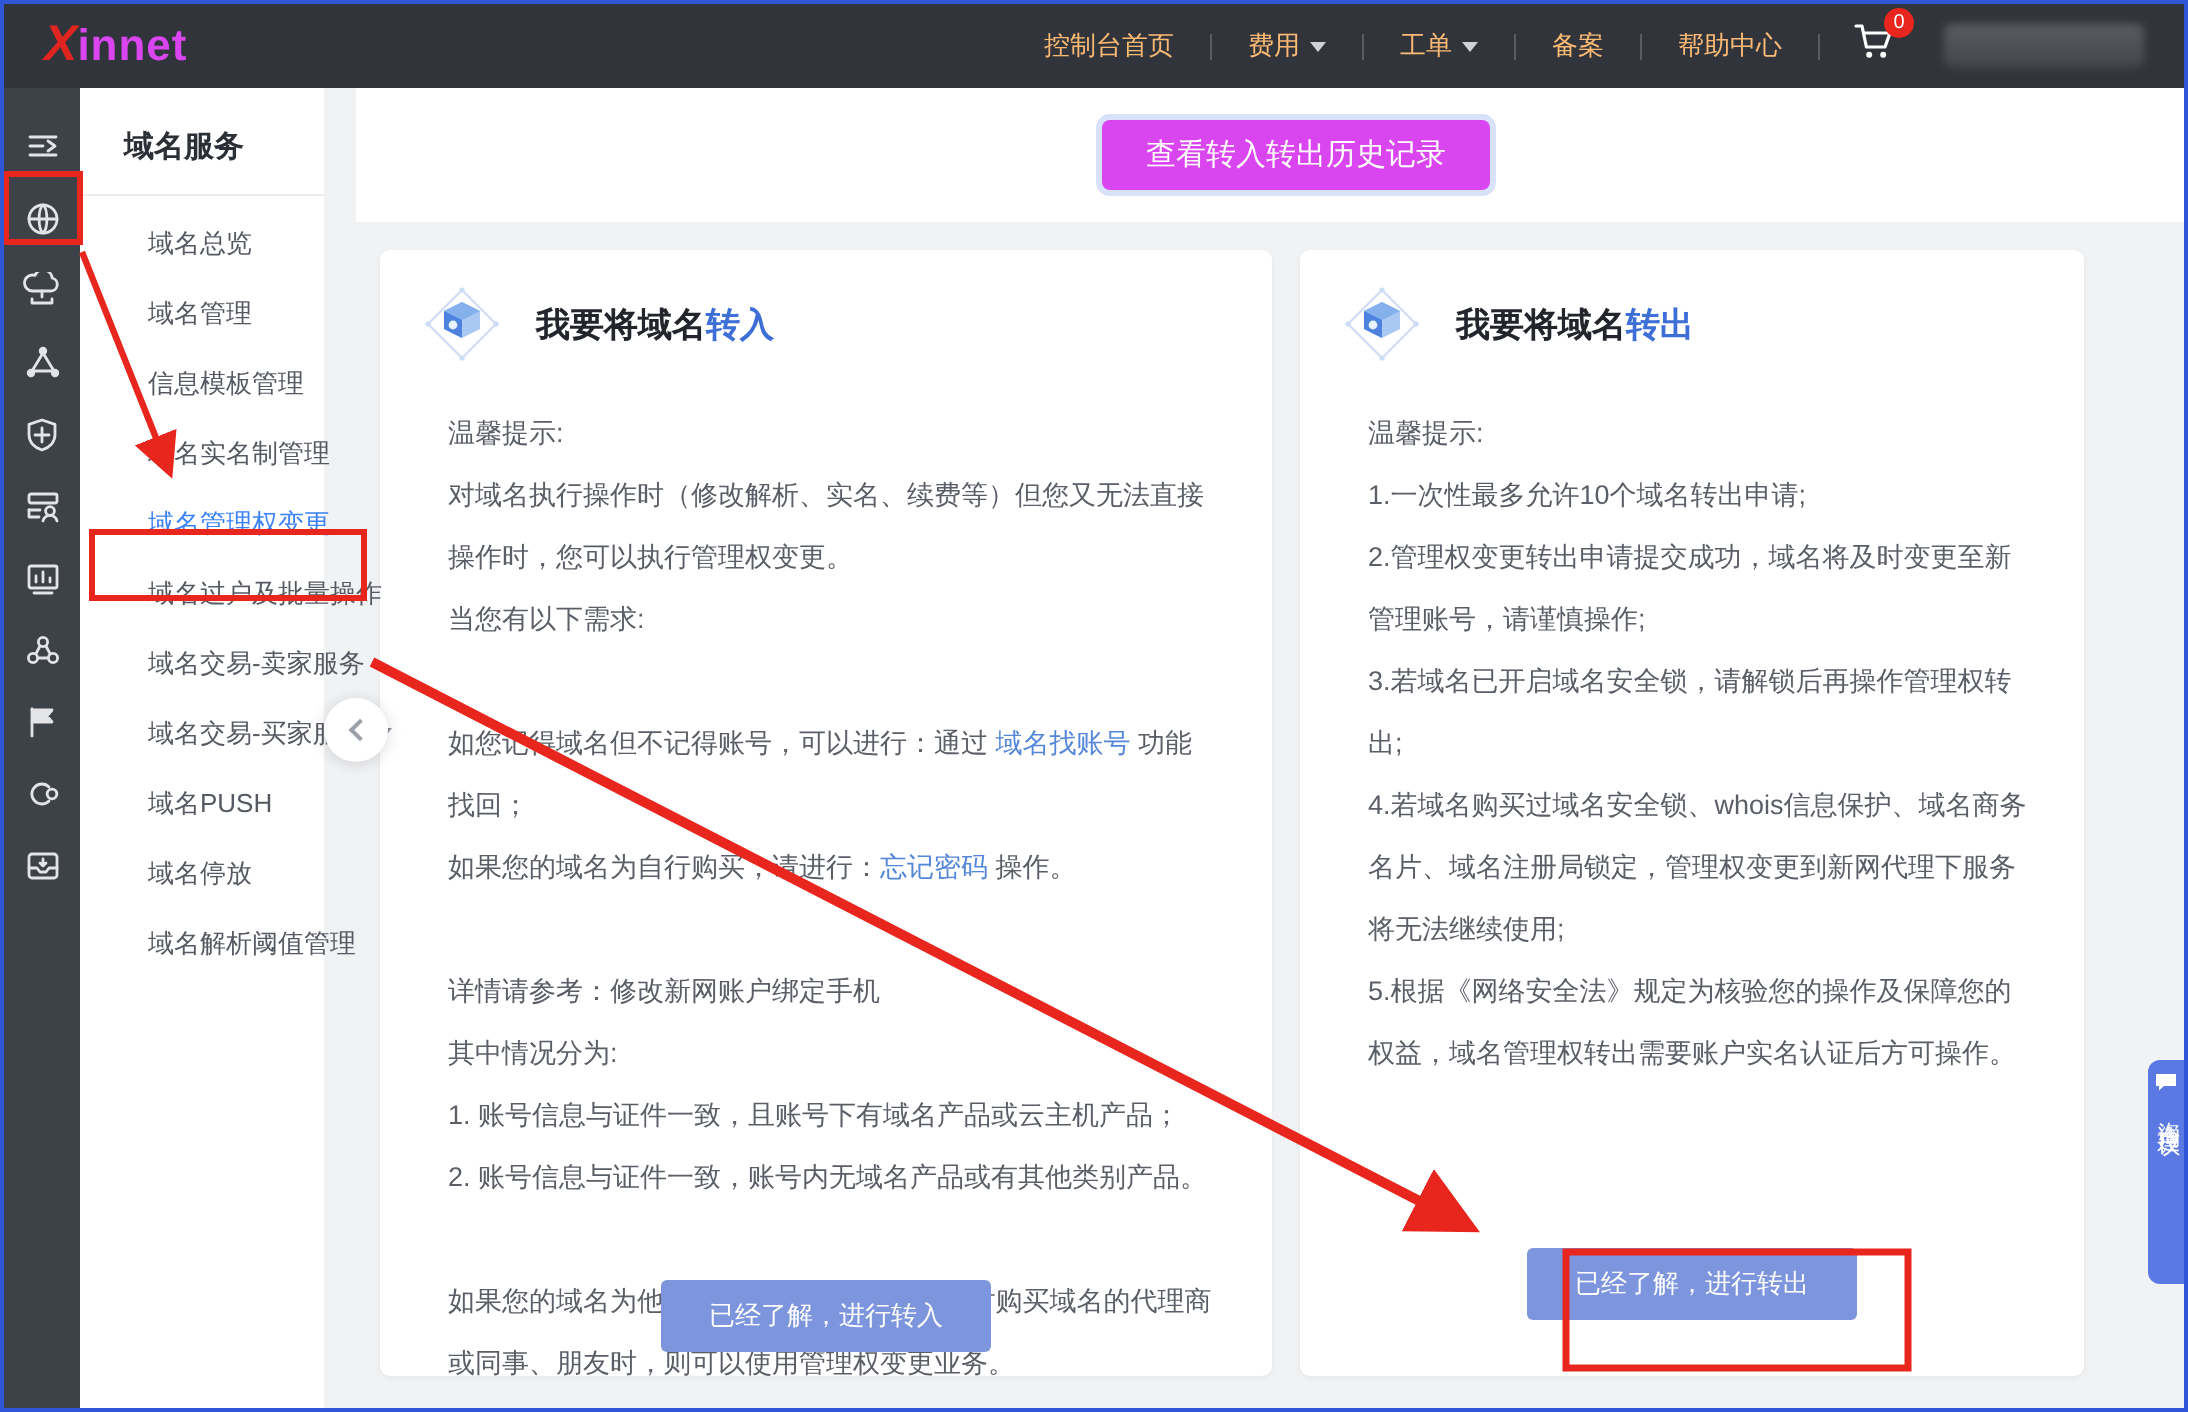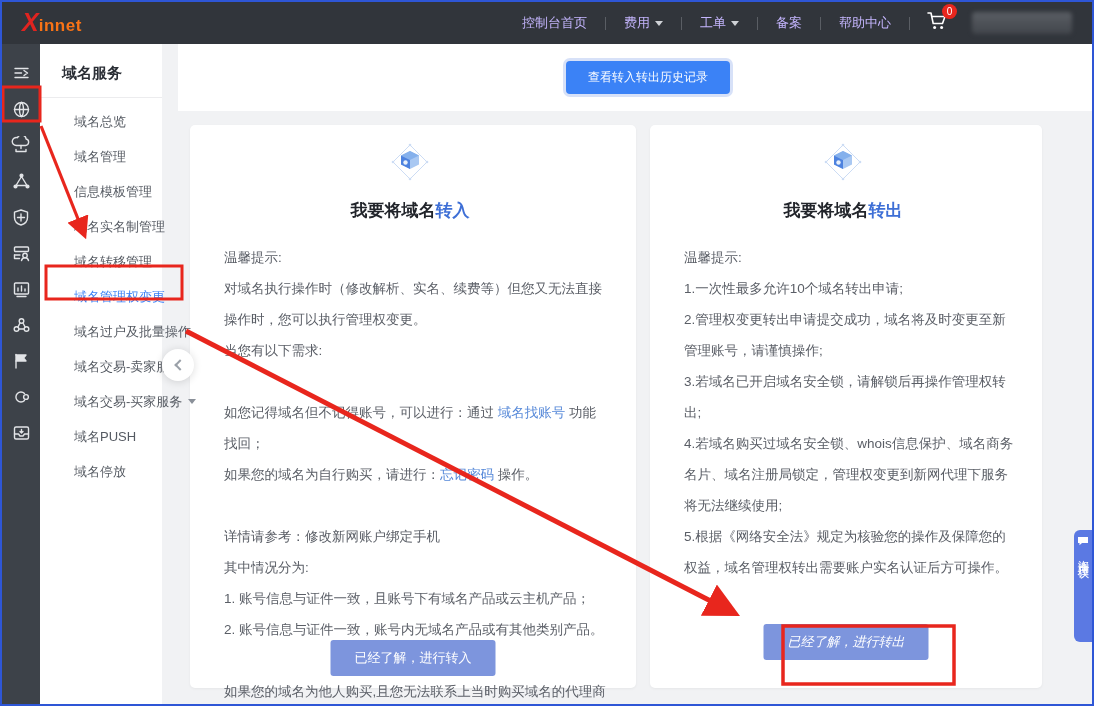--- a/index.html
+++ b/index.html
@@ -9,23 +9,23 @@
     font-family:"Liberation Sans","DejaVu Sans",sans-serif;
     -webkit-font-smoothing:antialiased;
   }
   .frame { position:absolute; inset:0; border:2px solid #2e56d6; pointer-events:none; z-index:60; }
 
   
   .topbar { position:absolute; left:2px; top:2px; right:2px; height:42px; background:#31353b;
             display:flex; align-items:center; padding:0 20px; z-index:5; }
   .brand { display:flex; align-items:baseline; cursor:pointer; }
   .logo-x { color:#e02420; font-weight:800; font-style:italic; font-size:25px; line-height:1; }
-  .logo-rest { color:#f97316; font-weight:700; font-size:17px; letter-spacing:.5px; }
+  .logo-rest { color:#d946ef; font-weight:700; font-size:22px; letter-spacing:.5px; }
   .top-nav { margin-left:auto; display:flex; align-items:center; gap:0; }
-  .top-nav .nav-item { color:#c4b5fd; font-size:13px; padding:0 18px; display:flex; align-items:center; gap:5px; cursor:pointer; white-space:nowrap; }
+  .top-nav .nav-item { color:#fdba74; font-size:13px; padding:0 18px; display:flex; align-items:center; gap:5px; cursor:pointer; white-space:nowrap; }
   .caret-down { width:0; height:0; border-left:4px solid transparent; border-right:4px solid transparent; border-top:5px solid #cfd2d6; }
   .nav-sep { width:1px; height:13px; background:#5a5e64; }
   .cart-wrap { position:relative; margin:0 14px 0 16px; cursor:pointer; }
   .cart-badge { position:absolute; top:-7px; right:-9px; min-width:15px; height:15px; border-radius:8px;
                 background:#e8261d; color:#fff; font-size:10px; line-height:15px; text-align:center; padding:0 3px; }
   .account-blur { width:100px; height:22px; border-radius:4px; background:linear-gradient(#5a5e64,#42464c);
                   filter:blur(2px); margin-left:10px; }
 
   
   .rail { position:absolute; left:2px; top:44px; width:38px; bottom:2px; background:#3d4249; z-index:4;
@@ -43,38 +43,38 @@
   .collapse-circle { position:absolute; left:162px; top:349px; width:32px; height:32px; border-radius:50%;
                      background:#fff; box-shadow:0 1px 8px rgba(0,0,0,.14); z-index:6; cursor:pointer;
                      display:flex; align-items:center; justify-content:center; }
   .chev-left { width:8px; height:8px; border-left:2px solid #9aa0a8; border-bottom:2px solid #9aa0a8;
                transform:rotate(45deg); margin-left:3px; }
 
   
   .content { position:absolute; left:178px; top:44px; right:2px; bottom:2px; background:#f1f2f4; }
   .toolbar-panel { position:absolute; left:0; top:0; right:0; height:67px; background:#ffffff;
                    display:flex; align-items:center; justify-content:center; }
-  .history-btn { background:#3b82f6; color:#fff; border:none; font-size:12px; padding:8px 22px; border-radius:4px;
+  .history-btn { background:#d946ef; color:#fff; border:none; font-size:15px; padding:8px 22px; border-radius:4px;
                  cursor:pointer; box-shadow:0 0 0 3px rgba(34,86,214,.18); font-family:inherit;margin-left:26px; }
 
   .card { position:absolute; top:81px; height:563px; background:#fff; border-radius:5px;
           box-shadow:0 1px 3px rgba(0,0,0,.05); padding:18px 28px 0 34px; }
   .card-in { left:12px; width:446px; }
   .card-out { left:472px; width:392px; }
-  .card-title-row { display:flex; align-items:center; gap:18px; margin-left:-12px;flex-direction:column; }
+  .card-title-row { display:flex; align-items:center; gap:18px; margin-left:-12px; }
   .card-title { font-size:17px; font-weight:bold; color:#22252b; }
   .card-title .accent { color:#3e6fd6; }
   .card-body { margin-top:20px; font-size:13.5px; color:#5a5e66; line-height:31px; }
   .card-body p { margin:0; }
   .gap-top { margin-top:31px !important; }
   .tlink { color:#5487d8; cursor:pointer; }
   .card-btn { position:absolute; bottom:12px; left:50%; transform:translateX(-50%); white-space:nowrap;
               background:#7d95dd; color:#fff; border:none; font-size:13px; padding:9px 24px; border-radius:3px;
               cursor:pointer; font-family:inherit; }
-  .card-out .card-btn { bottom:28px;font-style:italic; }
+  .card-out .card-btn { bottom:28px; }
 
   
   .chat-tab { position:absolute; right:2px; top:530px; width:18px; height:112px; background:#5b79e3;
               border-radius:6px 0 0 6px; z-index:7; cursor:pointer; display:flex; flex-direction:column;
               align-items:center; padding-top:6px; }
   .chat-label { writing-mode:vertical-rl; color:#fff; font-size:11.5px; letter-spacing:2px; margin-top:5px; }
 
   
   .overlay { position:absolute; inset:0; z-index:50; pointer-events:none; }
 </style>
@@ -205,41 +205,41 @@
     </div>
   <div class="submenu-item">
       <span>域名管理</span>
     </div>
   <div class="submenu-item">
       <span>信息模板管理</span>
     </div>
   <div class="submenu-item">
       <span>域名实名制管理</span>
     </div>
-  <div class="submenu-item">
-      <span>域名转移管理</span>
-    </div>
   <div class="submenu-item active">
       <span>域名管理权变更</span>
     </div>
   <div class="submenu-item">
       <span>域名过户及批量操作</span>
     </div>
   <div class="submenu-item">
       <span>域名交易-卖家服务</span>
     </div>
   <div class="submenu-item">
       <span>域名交易-买家服务</span>
       <span class="caret-down" style="border-top-color:#8a9099;"></span>
     </div>
   <div class="submenu-item">
       <span>域名PUSH</span>
     </div>
   <div class="submenu-item">
       <span>域名停放</span>
+    </div>
+  <div class="submenu-item">
+      <span>域名解析阈值管理</span>
     </div>
 </div>
 
 <div class="collapse-circle">
   <span class="chev-left"></span>
 </div>
 
 <div class="content">
   <div class="toolbar-panel">
     <button class="history-btn">查看转入转出历史记录</button>

